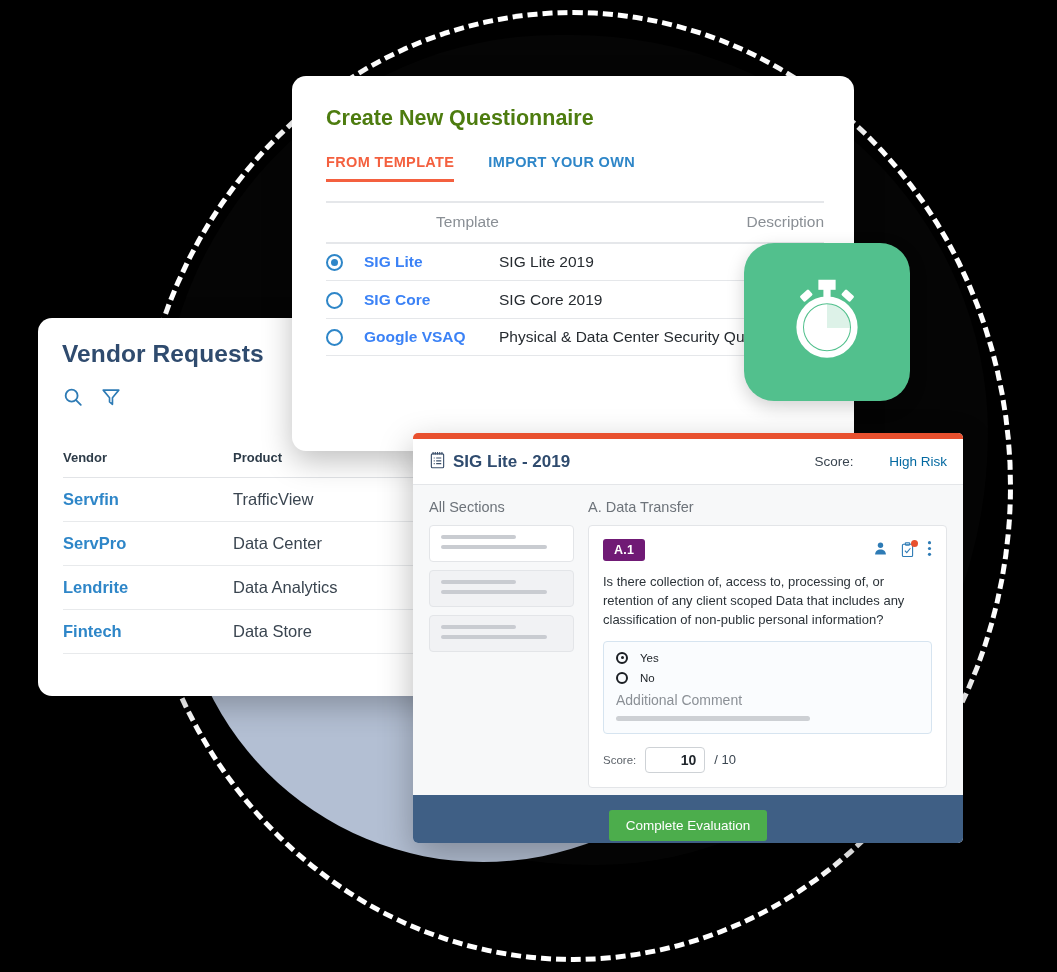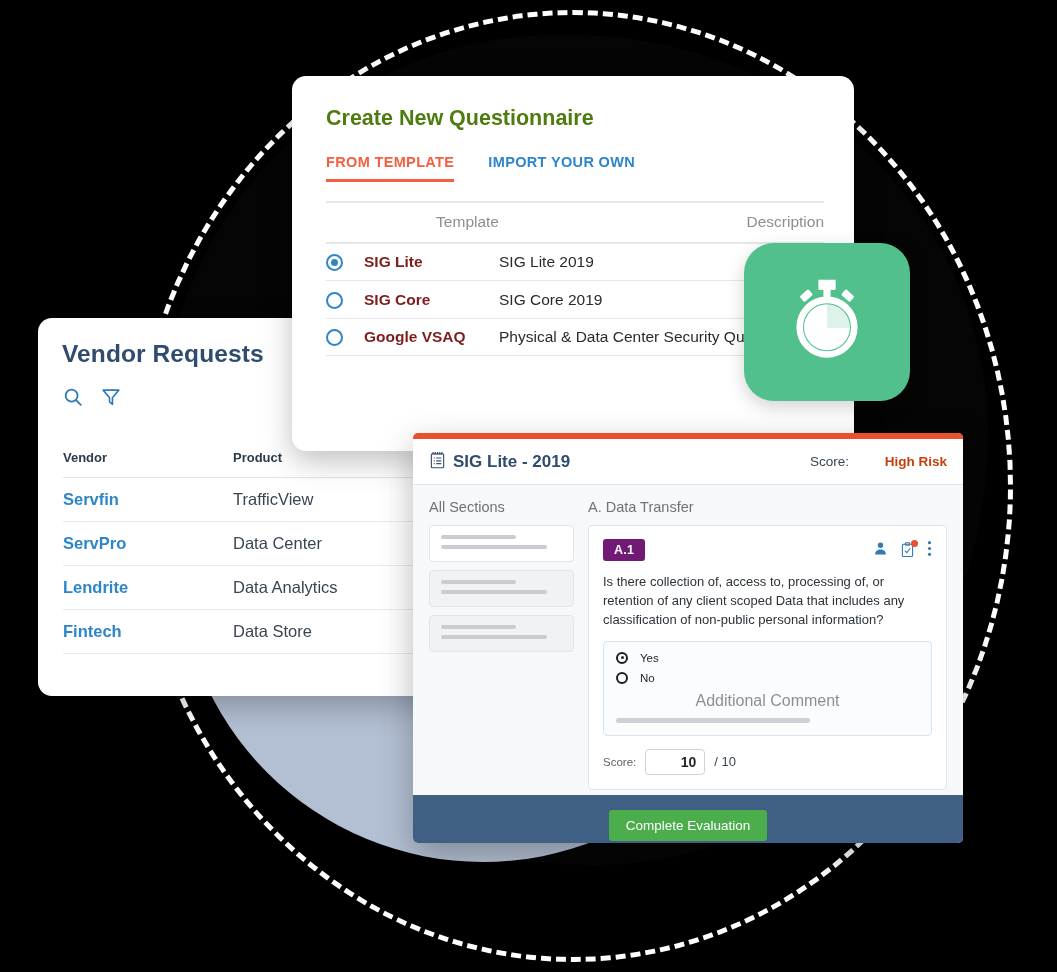--- a/index.html
+++ b/index.html
@@ -118,21 +118,21 @@
     color: #8a8f95; padding: 10px 0 11px 0;
     border-top: 2px solid #e5e7ea;
     border-bottom: 2px solid #e5e7ea;
   }
   #create-modal .cm-table td {
     font-size: 15.5px; color: #262b30;
     padding: 9px 0 9px 0;
     border-bottom: 1px solid #e5e7ea;
     white-space: nowrap; overflow: hidden;
   }
-  #create-modal .cm-table td.tpl-name { font-weight: bold; color: #7f1d1d; }
+  #create-modal .cm-table td.tpl-name { font-weight: bold; color: #3b82f6; }
   #create-modal .cm-table th:nth-child(1),
   #create-modal .cm-table td:nth-child(1) { width: 38px; }
   #create-modal .cm-table th:nth-child(2),
   #create-modal .cm-table td:nth-child(2) { width: 135px; }
   .radio {
     width: 17px; height: 17px; border-radius: 50%;
     border: 2px solid #2e86c8; display: inline-block;
     position: relative; cursor: pointer; vertical-align: middle;
   }
   .radio.checked::after {
@@ -184,21 +184,21 @@
     display: flex; align-items: center;
     padding: 0 16px 0 16px;
   }
   .ep-title {
     font-size: 17px; font-weight: bold; color: #2f4b6e;
     margin-left: 7px;
   }
   .ep-score-wrap {
     margin-left: auto; font-size: 13.5px; color: #3a4550;
   }
-  .ep-score-val { color: #c2410c; font-weight: bold; padding-left: 32px; }
+  .ep-score-val { color: #0369a1; font-weight: normal; padding-left: 32px; }
   #eval-panel .ep-body {
     display: flex; height: 310px; background: #f7f8f9;
     padding: 14px 16px 0 16px;
   }
   .ep-left { width: 145px; }
   .ep-right { flex: 1; margin-left: 14px; }
   .ep-col-label {
     font-size: 14.5px; color: #6d737a; margin-bottom: 10px;
     display: block;
   }
@@ -234,21 +234,21 @@
   .radio-dark {
     width: 12px; height: 12px; border-radius: 50%;
     border: 2px solid #1b1f24; display: inline-block; position: relative;
     cursor: pointer;
   }
   .radio-dark.checked::after {
     content: ""; position: absolute; left: 2.5px; top: 2.5px;
     width: 3px; height: 3px; border-radius: 50%; background: #1b1f24;
   }
   .ans-label { font-size: 11.5px; color: #22272c; margin-left: 12px; }
-  .ac-label { font-size: 16px; color: #8b9096; margin-top: 5px; text-align: center; }
+  .ac-label { font-size: 14px; color: #8b9096; margin-top: 5px; }
   .ac-line {
     height: 5px; width: 64%; border-radius: 3px;
     background: #cdd0d4; margin-top: 8px;
   }
   .score-row {
     display: flex; align-items: center; margin-top: 13px; gap: 9px;
   }
   .score-label { font-size: 11.5px; color: #5d636a; }
   .score-input {
     width: 60px; height: 26px; border: 1px solid #ced2d6; border-radius: 4px;

